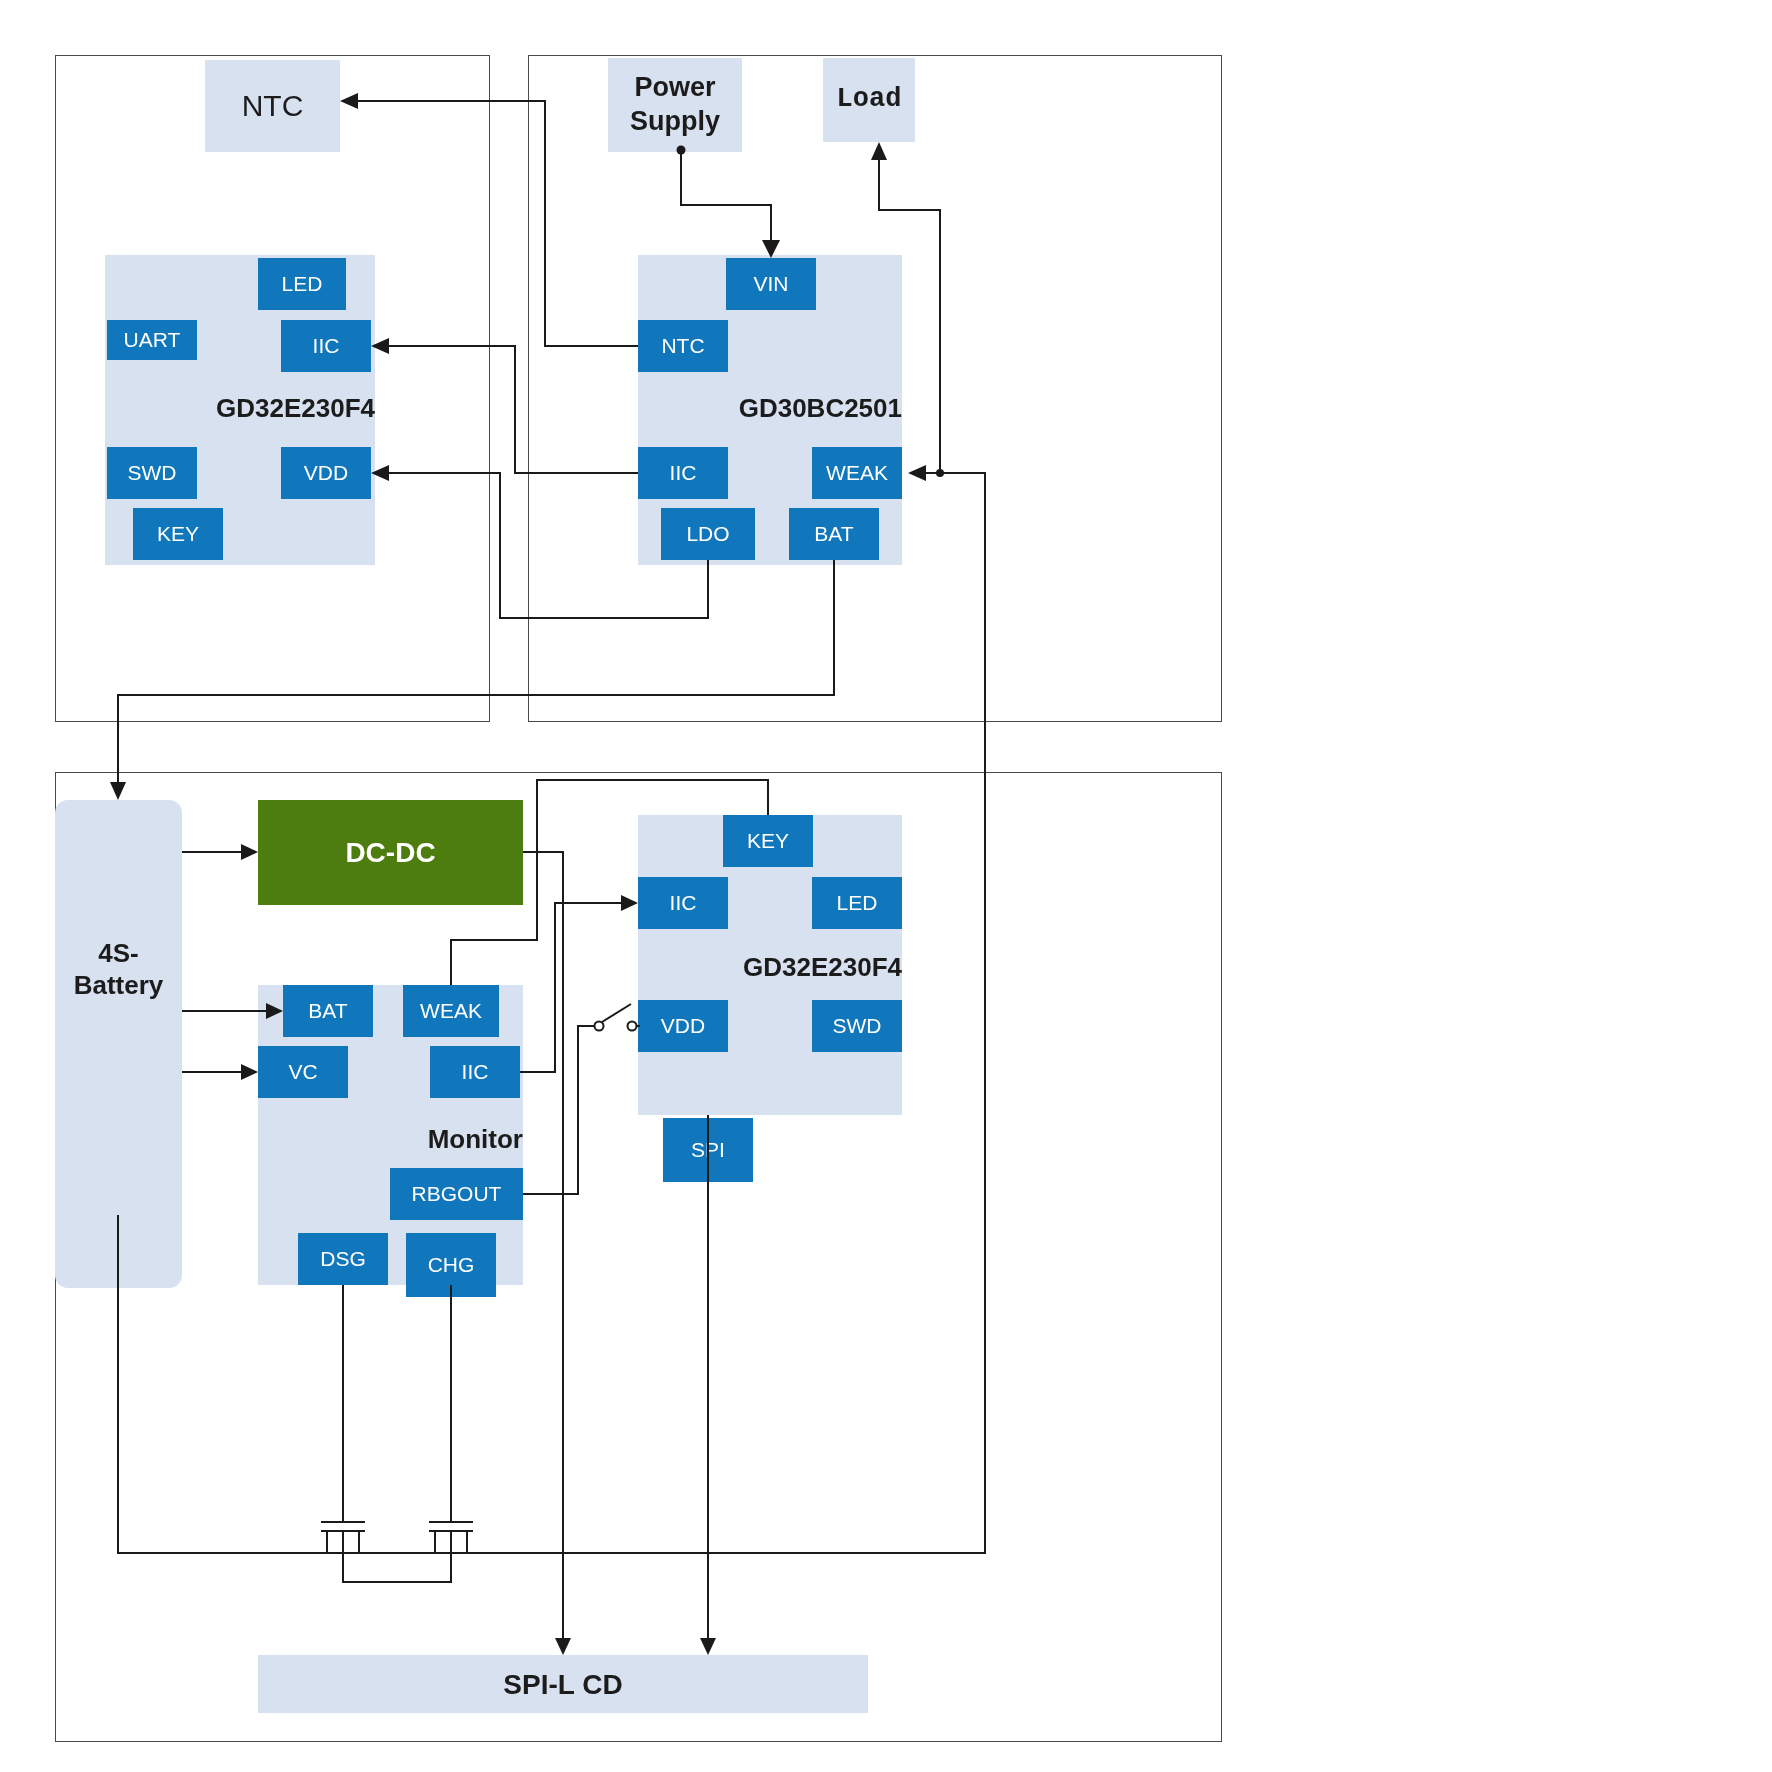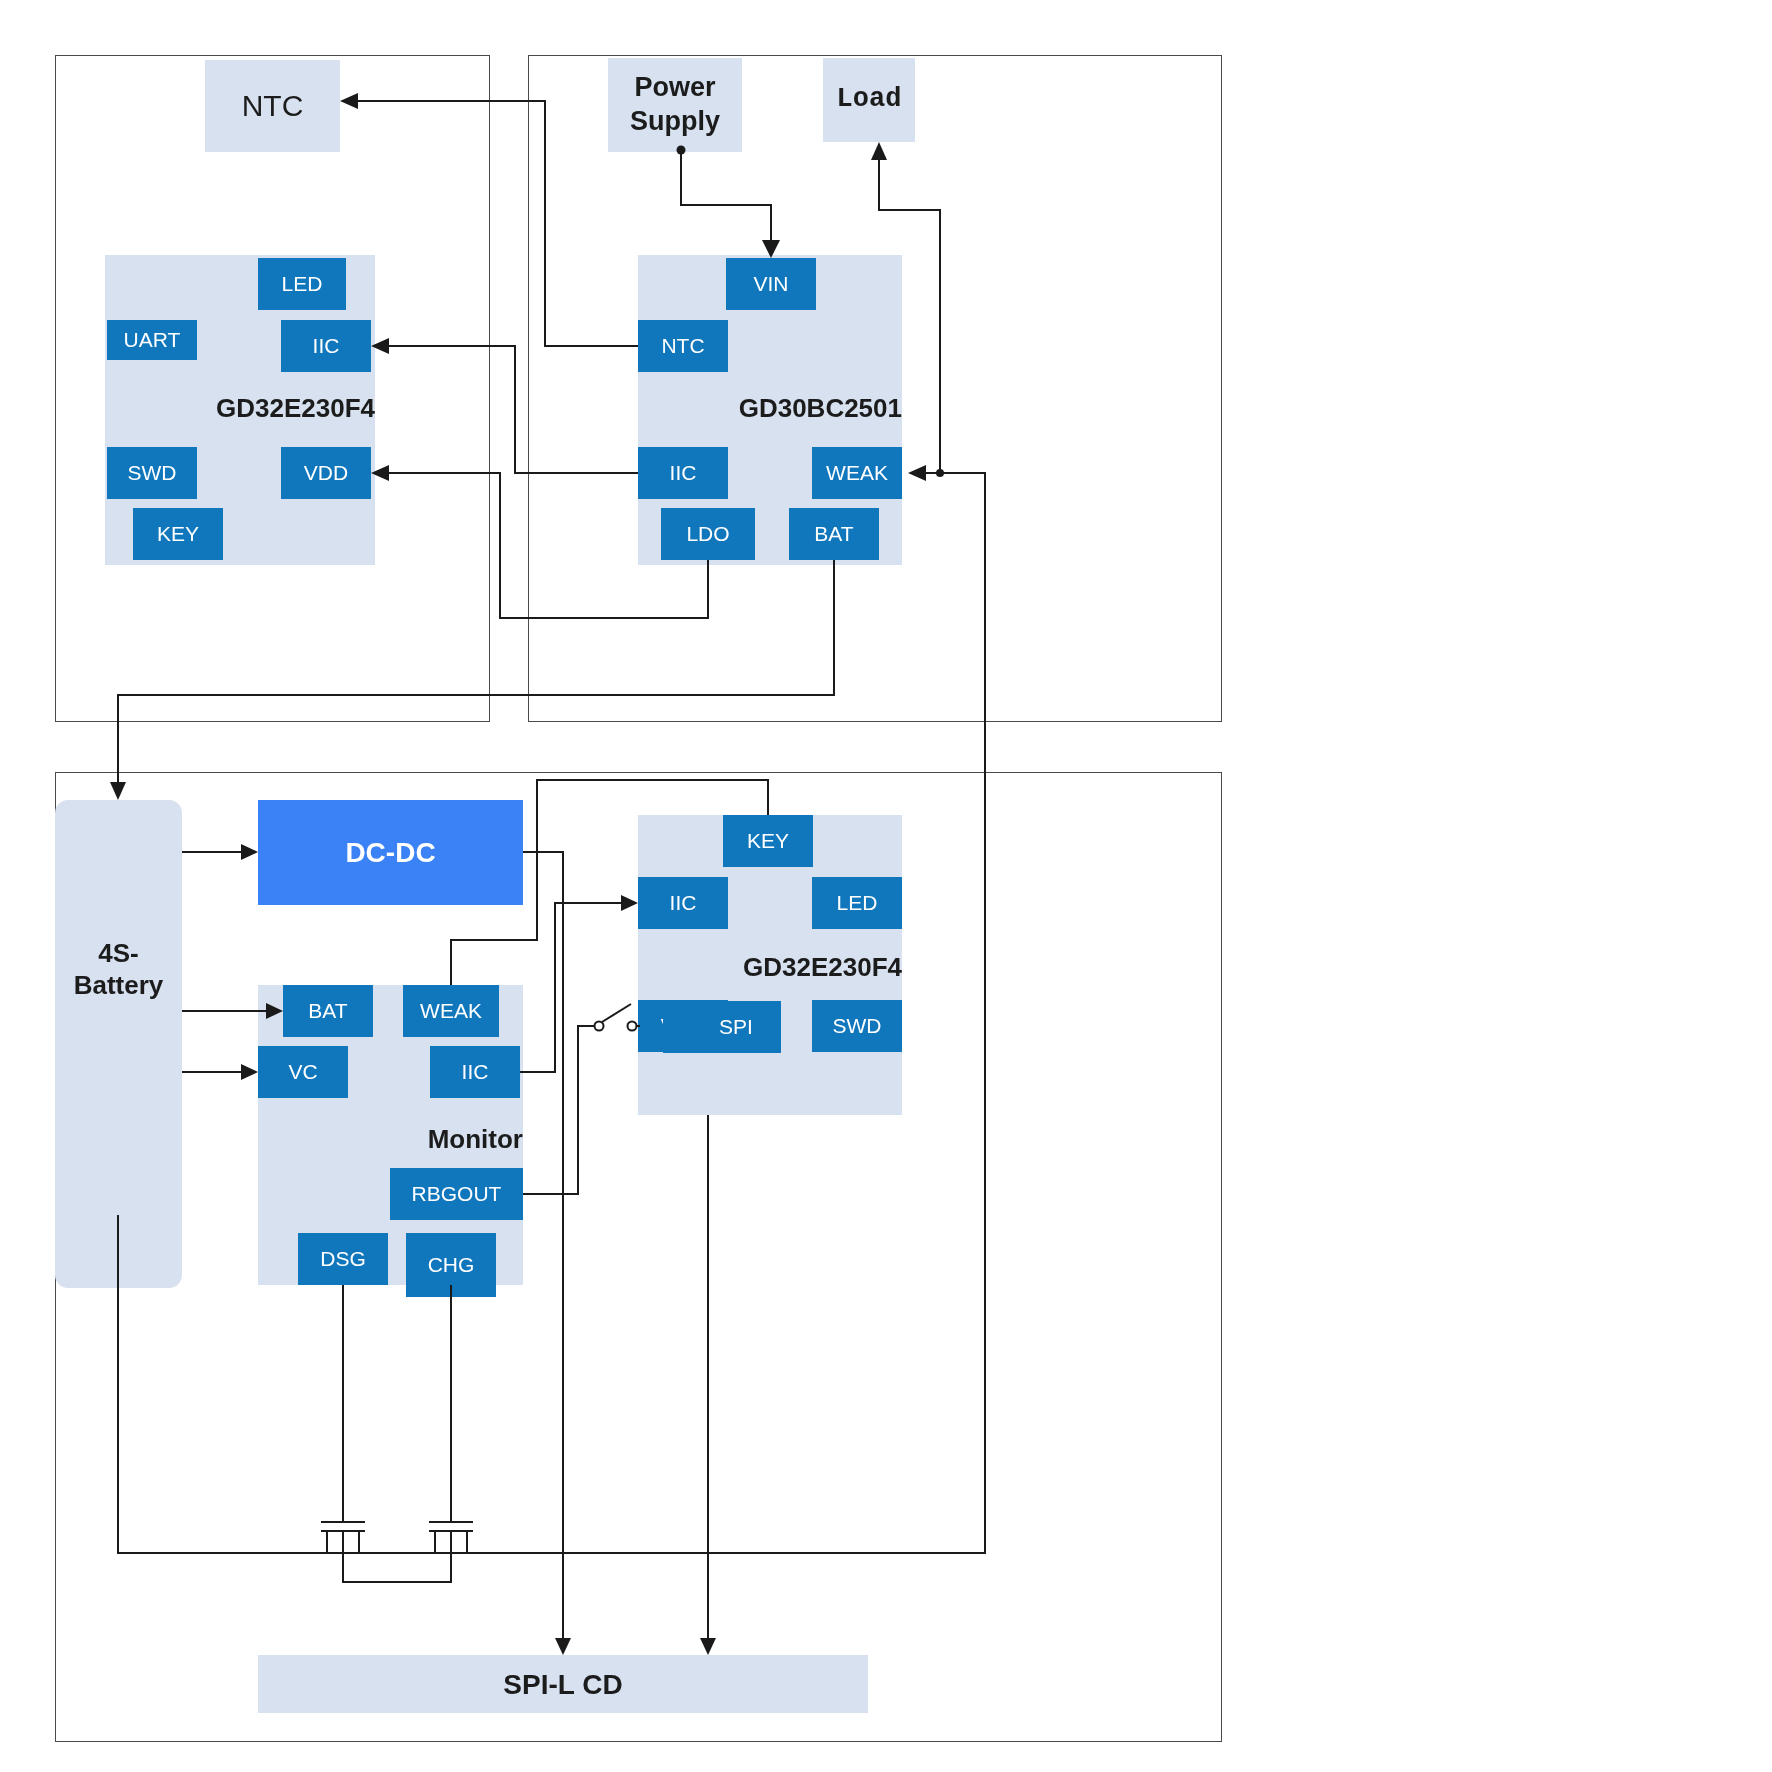--- a/index.html
+++ b/index.html
@@ -7,21 +7,21 @@
          font-family:"Liberation Sans",sans-serif;overflow:hidden;}
   .board{position:absolute;border:1.5px solid #4a4a4a;background:transparent;}
   .node{position:absolute;background:#d8e1f0;display:flex;align-items:center;justify-content:center;
         text-align:center;color:#1c1c1c;line-height:1.25;box-sizing:border-box;}
   .node-bold{font-weight:700;font-size:27px;}
   .node-ntc{font-weight:400;font-size:30px;}
   .chip{position:absolute;background:#d8e1f0;}
   .pin{position:absolute;background:#1177bd;color:#ffffff;display:flex;align-items:center;
        justify-content:center;font-size:21px;font-weight:400;}
   .chip-name{position:absolute;text-align:right;font-weight:700;font-size:26px;color:#1c1c1c;}
-  .dcdc{background:#3b82f6;color:#ffffff;font-weight:700;font-size:28px;}
+  .dcdc{background:#4d7c0f;color:#ffffff;font-weight:700;font-size:28px;}
   .lcd{font-weight:700;font-size:28px;}
   .battery{font-weight:700;font-size:26px;padding-bottom:150px;}
   svg.wires{position:absolute;left:0;top:0;pointer-events:none;}
   svg.wires path{fill:none;stroke:#1a1a1a;stroke-width:2;}
   svg.wires polygon{fill:#1a1a1a;stroke:none;}
   svg.wires circle.jdot{fill:#1a1a1a;stroke:none;}
   svg.wires circle.term{fill:#ffffff;stroke:#1a1a1a;stroke-width:2;}
 </style>
 </head>
 <body>
@@ -78,21 +78,21 @@
   <div class="pin" style="left:298px;top:1233px;width:90px;height:52px;">DSG</div>
   <div class="pin" style="left:406px;top:1233px;width:90px;height:64px;">CHG</div>
 
   <div class="chip" style="left:638px;top:815px;width:264px;height:300px;"></div>
   <div class="pin" style="left:723px;top:815px;width:90px;height:52px;">KEY</div>
   <div class="pin" style="left:638px;top:877px;width:90px;height:52px;">IIC</div>
   <div class="pin" style="left:812px;top:877px;width:90px;height:52px;">LED</div>
   <div class="chip-name" style="left:638px;top:952px;width:264px;">GD32E230F4</div>
   <div class="pin" style="left:638px;top:1000px;width:90px;height:52px;">VDD</div>
   <div class="pin" style="left:812px;top:1000px;width:90px;height:52px;">SWD</div>
-  <div class="pin" style="left:663px;top:1001px;width:90px;height:52px;padding-left:28px;">SPI</div>
+  <div class="pin" style="left:663px;top:1118px;width:90px;height:64px;">SPI</div>
 
   <div class="node lcd" style="left:258px;top:1655px;width:610px;height:58px;">
       <span>SPI-L CD</span>
     </div>
 
   <svg class="wires" width="1772" height="1772" viewBox="0 0 1772 1772">
 
     <circle class="jdot" cx="681" cy="150" r="4.5"></circle>
     <path d="M 681 150 L 681 205 L 771 205 L 771 252"></path>
     <polygon points="771,258 762,240 780,240"></polygon>

